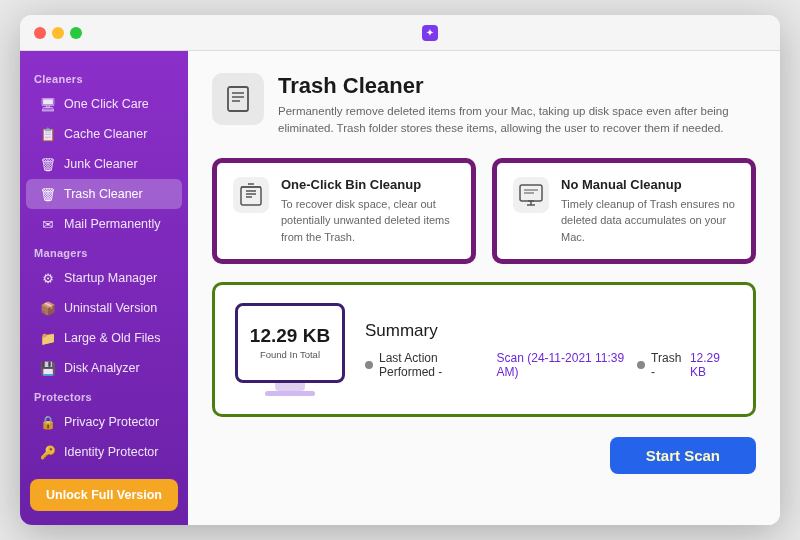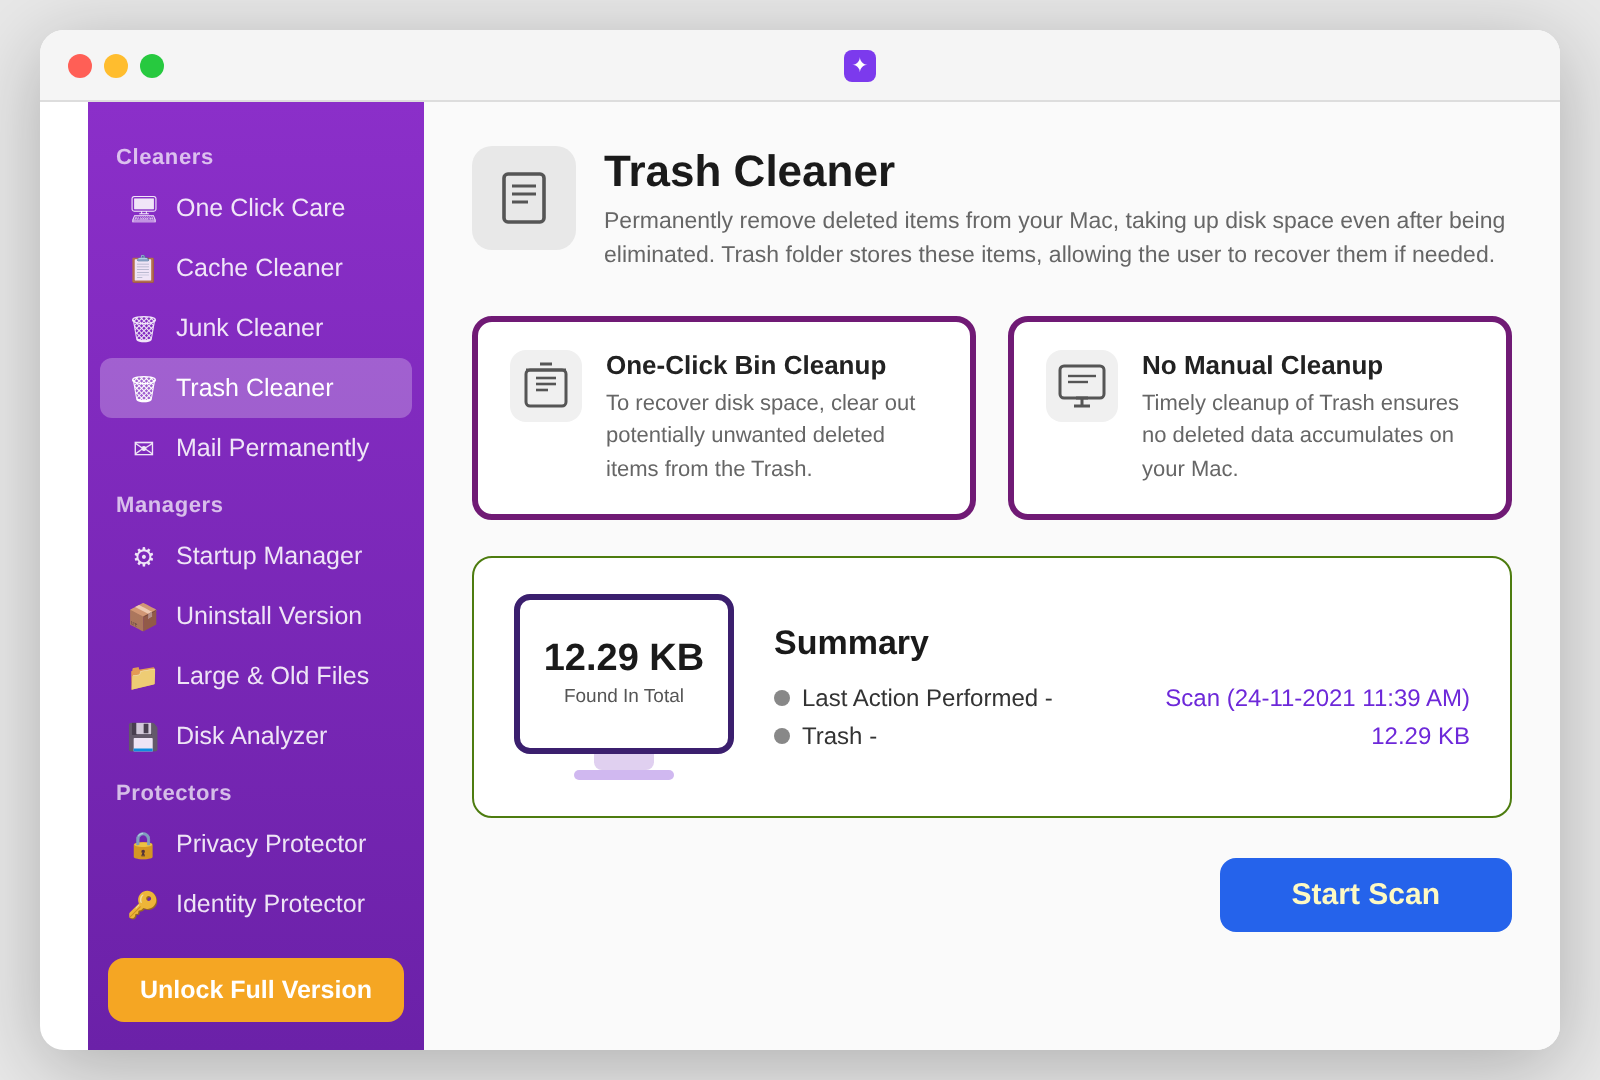--- a/index.html
+++ b/index.html
@@ -60,21 +60,20 @@
       align-items: center;
       justify-content: center;
       color: white;
       font-size: 10px;
     }
     
     .main-layout {
       display: flex;
       flex: 1;
       overflow: hidden;
-      margin-left: 24px;
     }
     
     .sidebar {
       width: 168px;
       background: linear-gradient(180deg, #8b2fc9 0%, #6b21a8 100%);
       display: flex;
       flex-direction: column;
       padding: 14px 0 14px 0;
       flex-shrink: 0;
     }
@@ -165,21 +164,21 @@
     }
     
     .feature-row {
       display: flex;
       gap: 16px;
       margin-bottom: 18px;
     }
     .feature-card {
       flex: 1;
       background: white;
-      border: 3px solid #701a75;
+      border: 5px solid #701a75;
       border-radius: 10px;
       padding: 14px 16px;
       display: flex;
       align-items: flex-start;
       gap: 12px;
     }
     .feature-card-icon {
       width: 36px;
       height: 36px;
       background: #f0f0f0;
@@ -197,21 +196,21 @@
       margin-bottom: 4px;
     }
     .feature-card-text p {
       font-size: 11px;
       color: #666;
       line-height: 1.5;
     }
     
     .summary-card {
       background: white;
-      border: 1px solid #4d7c0f;
+      border: 3px solid #4d7c0f;
       border-radius: 10px;
       padding: 18px 20px;
       display: flex;
       align-items: center;
       gap: 20px;
       margin-bottom: 16px;
     }
     .summary-visual {
       display: flex;
       flex-direction: column;
@@ -252,27 +251,27 @@
       width: 50px;
       height: 5px;
       background: #d0b8f0;
       border-radius: 3px;
     }
     .summary-text {
       flex: 1;
     }
     .summary-text h2 {
       font-size: 17px;
-      font-weight: 700;
+      font-weight: 400;
       color: #1a1a1a;
       margin-bottom: 10px;
     }
     .summary-rows {
       display: flex;
-      flex-direction: column;
+      flex-direction: row;
       gap: 5px;
     }
     .summary-row {
       display: flex;
       align-items: center;
       gap: 6px;
       font-size: 12px;
       color: #333;
     }
     .dot {

